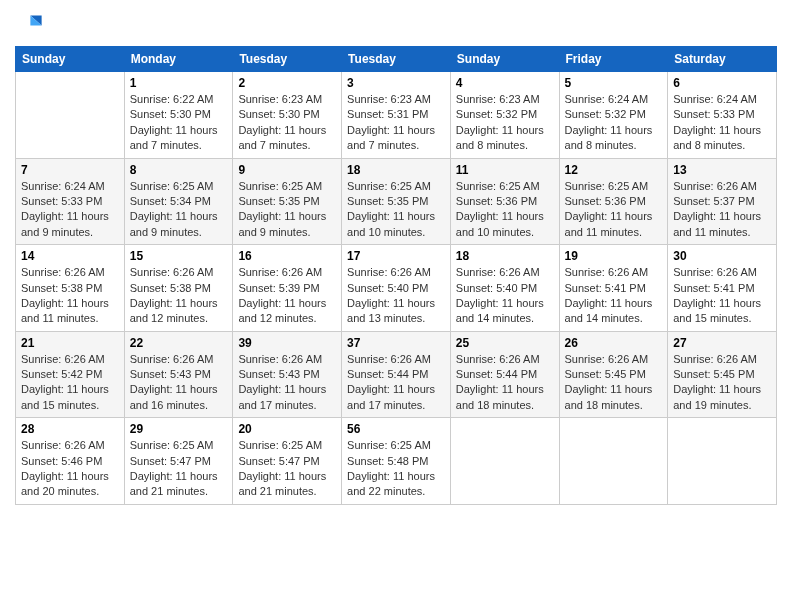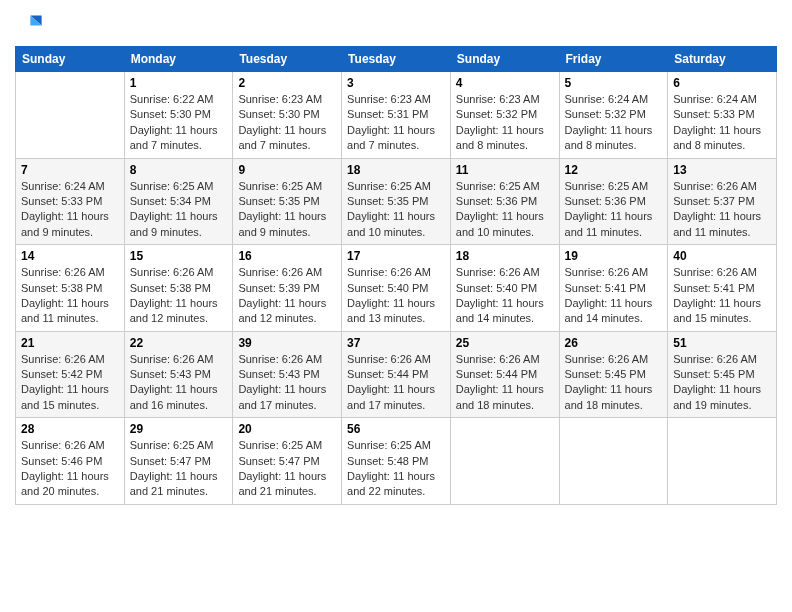--- a/index.html
+++ b/index.html
@@ -194,21 +194,21 @@
         </td>
         <td>
           <span class="day-num">18</span>
           <div class="day-info">Sunrise: 6:26 AM<br>Sunset: 5:40 PM<br>Daylight: 11 hours<br>and 14 minutes.</div>
         </td>
         <td>
           <span class="day-num">19</span>
           <div class="day-info">Sunrise: 6:26 AM<br>Sunset: 5:41 PM<br>Daylight: 11 hours<br>and 14 minutes.</div>
         </td>
         <td>
-          <span class="day-num">40</span>
+          <span class="day-num">30</span>
           <div class="day-info">Sunrise: 6:26 AM<br>Sunset: 5:41 PM<br>Daylight: 11 hours<br>and 15 minutes.</div>
         </td>
       </tr>
       <tr>
         <td>
           <span class="day-num">21</span>
           <div class="day-info">Sunrise: 6:26 AM<br>Sunset: 5:42 PM<br>Daylight: 11 hours<br>and 15 minutes.</div>
         </td>
         <td>
           <span class="day-num">22</span>
@@ -224,21 +224,21 @@
         </td>
         <td>
           <span class="day-num">25</span>
           <div class="day-info">Sunrise: 6:26 AM<br>Sunset: 5:44 PM<br>Daylight: 11 hours<br>and 18 minutes.</div>
         </td>
         <td>
           <span class="day-num">26</span>
           <div class="day-info">Sunrise: 6:26 AM<br>Sunset: 5:45 PM<br>Daylight: 11 hours<br>and 18 minutes.</div>
         </td>
         <td>
-          <span class="day-num">51</span>
+          <span class="day-num">27</span>
           <div class="day-info">Sunrise: 6:26 AM<br>Sunset: 5:45 PM<br>Daylight: 11 hours<br>and 19 minutes.</div>
         </td>
       </tr>
       <tr>
         <td>
           <span class="day-num">28</span>
           <div class="day-info">Sunrise: 6:26 AM<br>Sunset: 5:46 PM<br>Daylight: 11 hours<br>and 20 minutes.</div>
         </td>
         <td>
           <span class="day-num">29</span>

